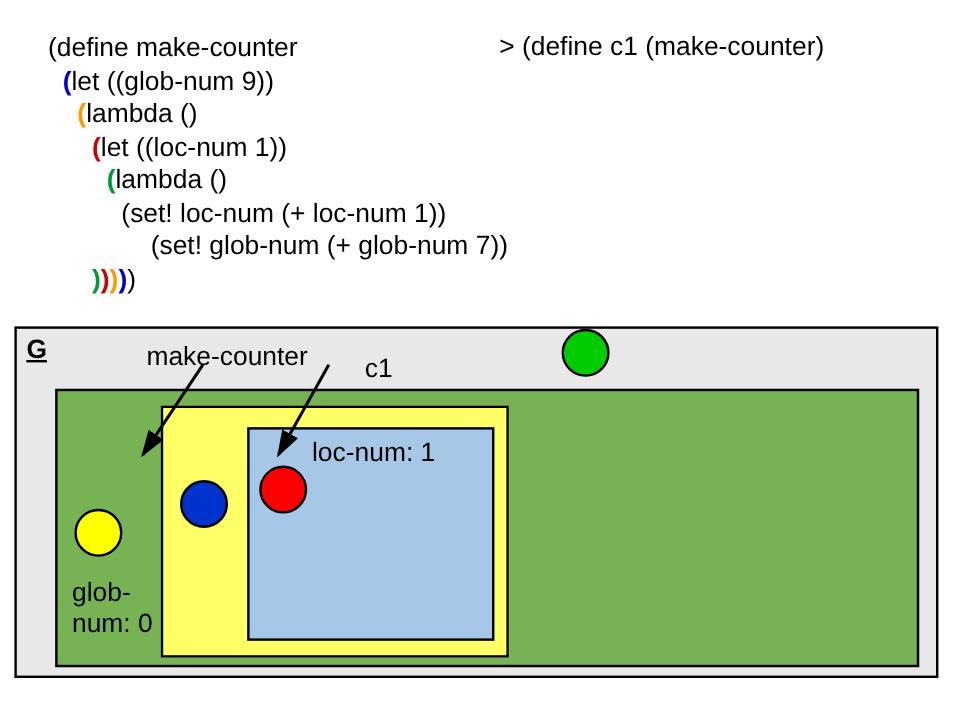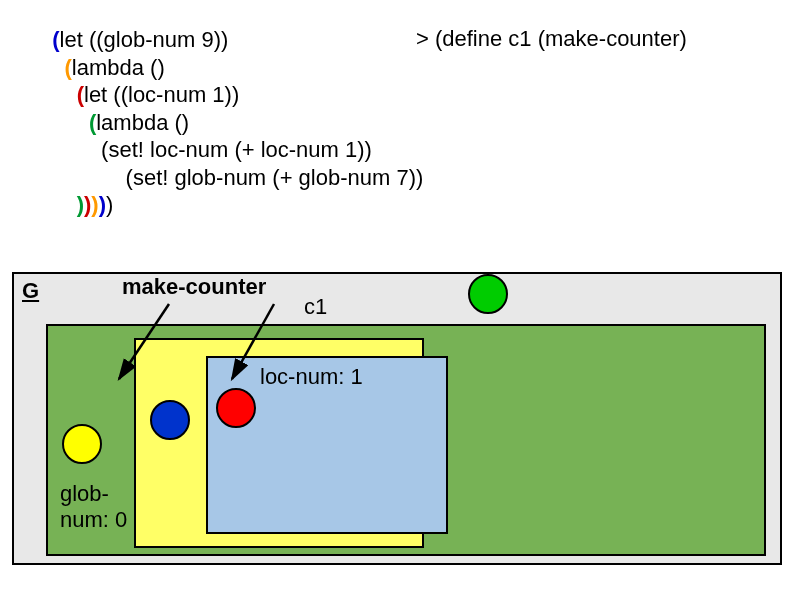--- a/index.html
+++ b/index.html
@@ -44,22 +44,21 @@
   .g-label {
     position: absolute;
     left: 8px;
     top: 4px;
     font-weight: bold;
     text-decoration: underline;
   }
   .mc-label {
     position: absolute;
     left: 108px;
-    top: 0;
-    font-weight: bold;
+    top: 10px;
   }
   .c1-label {
     position: absolute;
     left: 290px;
     top: 20px;
     text-align: center;
   }
   .env-outer-green {
     position: absolute;
     left: 32px;
@@ -82,21 +81,21 @@
     top: 12px;
     width: 290px;
     height: 210px;
     background: #ffff66;
     border: 2px solid #000;
   }
   .env-inner-blue {
     position: absolute;
     left: 70px;
     top: 16px;
-    width: 242px;
+    width: 206px;
     height: 178px;
     background: #a7c7e7;
     border: 2px solid #000;
   }
   .loc-label {
     position: absolute;
     left: 52px;
     top: 6px;
     white-space: pre;
   }
@@ -129,20 +128,21 @@
     position: absolute;
     left: 0; top: 0;
     width: 770px; height: 293px;
     pointer-events: none;
   }
 </style>
 </head>
 <body>
 
 <div class="code-area">
+  <div class="code-line"><span>(define make-counter</span></div>
   <div class="code-line"><span class="p1">  (</span><span>let ((glob-num 9))</span></div>
   <div class="code-line"><span class="p2">    (</span><span>lambda ()</span></div>
   <div class="code-line"><span class="p3">      (</span><span>let ((loc-num 1))</span></div>
   <div class="code-line"><span class="p4">        (</span><span>lambda ()</span></div>
   <div class="code-line"><span>          (set! loc-num (+ loc-num 1))</span></div>
   <div class="code-line"><span>              (set! glob-num (+ glob-num 7))</span></div>
   <div class="code-line"><span>      </span><span class="p4">)</span><span class="p3">)</span><span class="p2">)</span><span class="p1">)</span><span class="p0">)</span></div>
 </div>
 
 <div class="repl">&gt; (define c1 (make-counter)</div>

